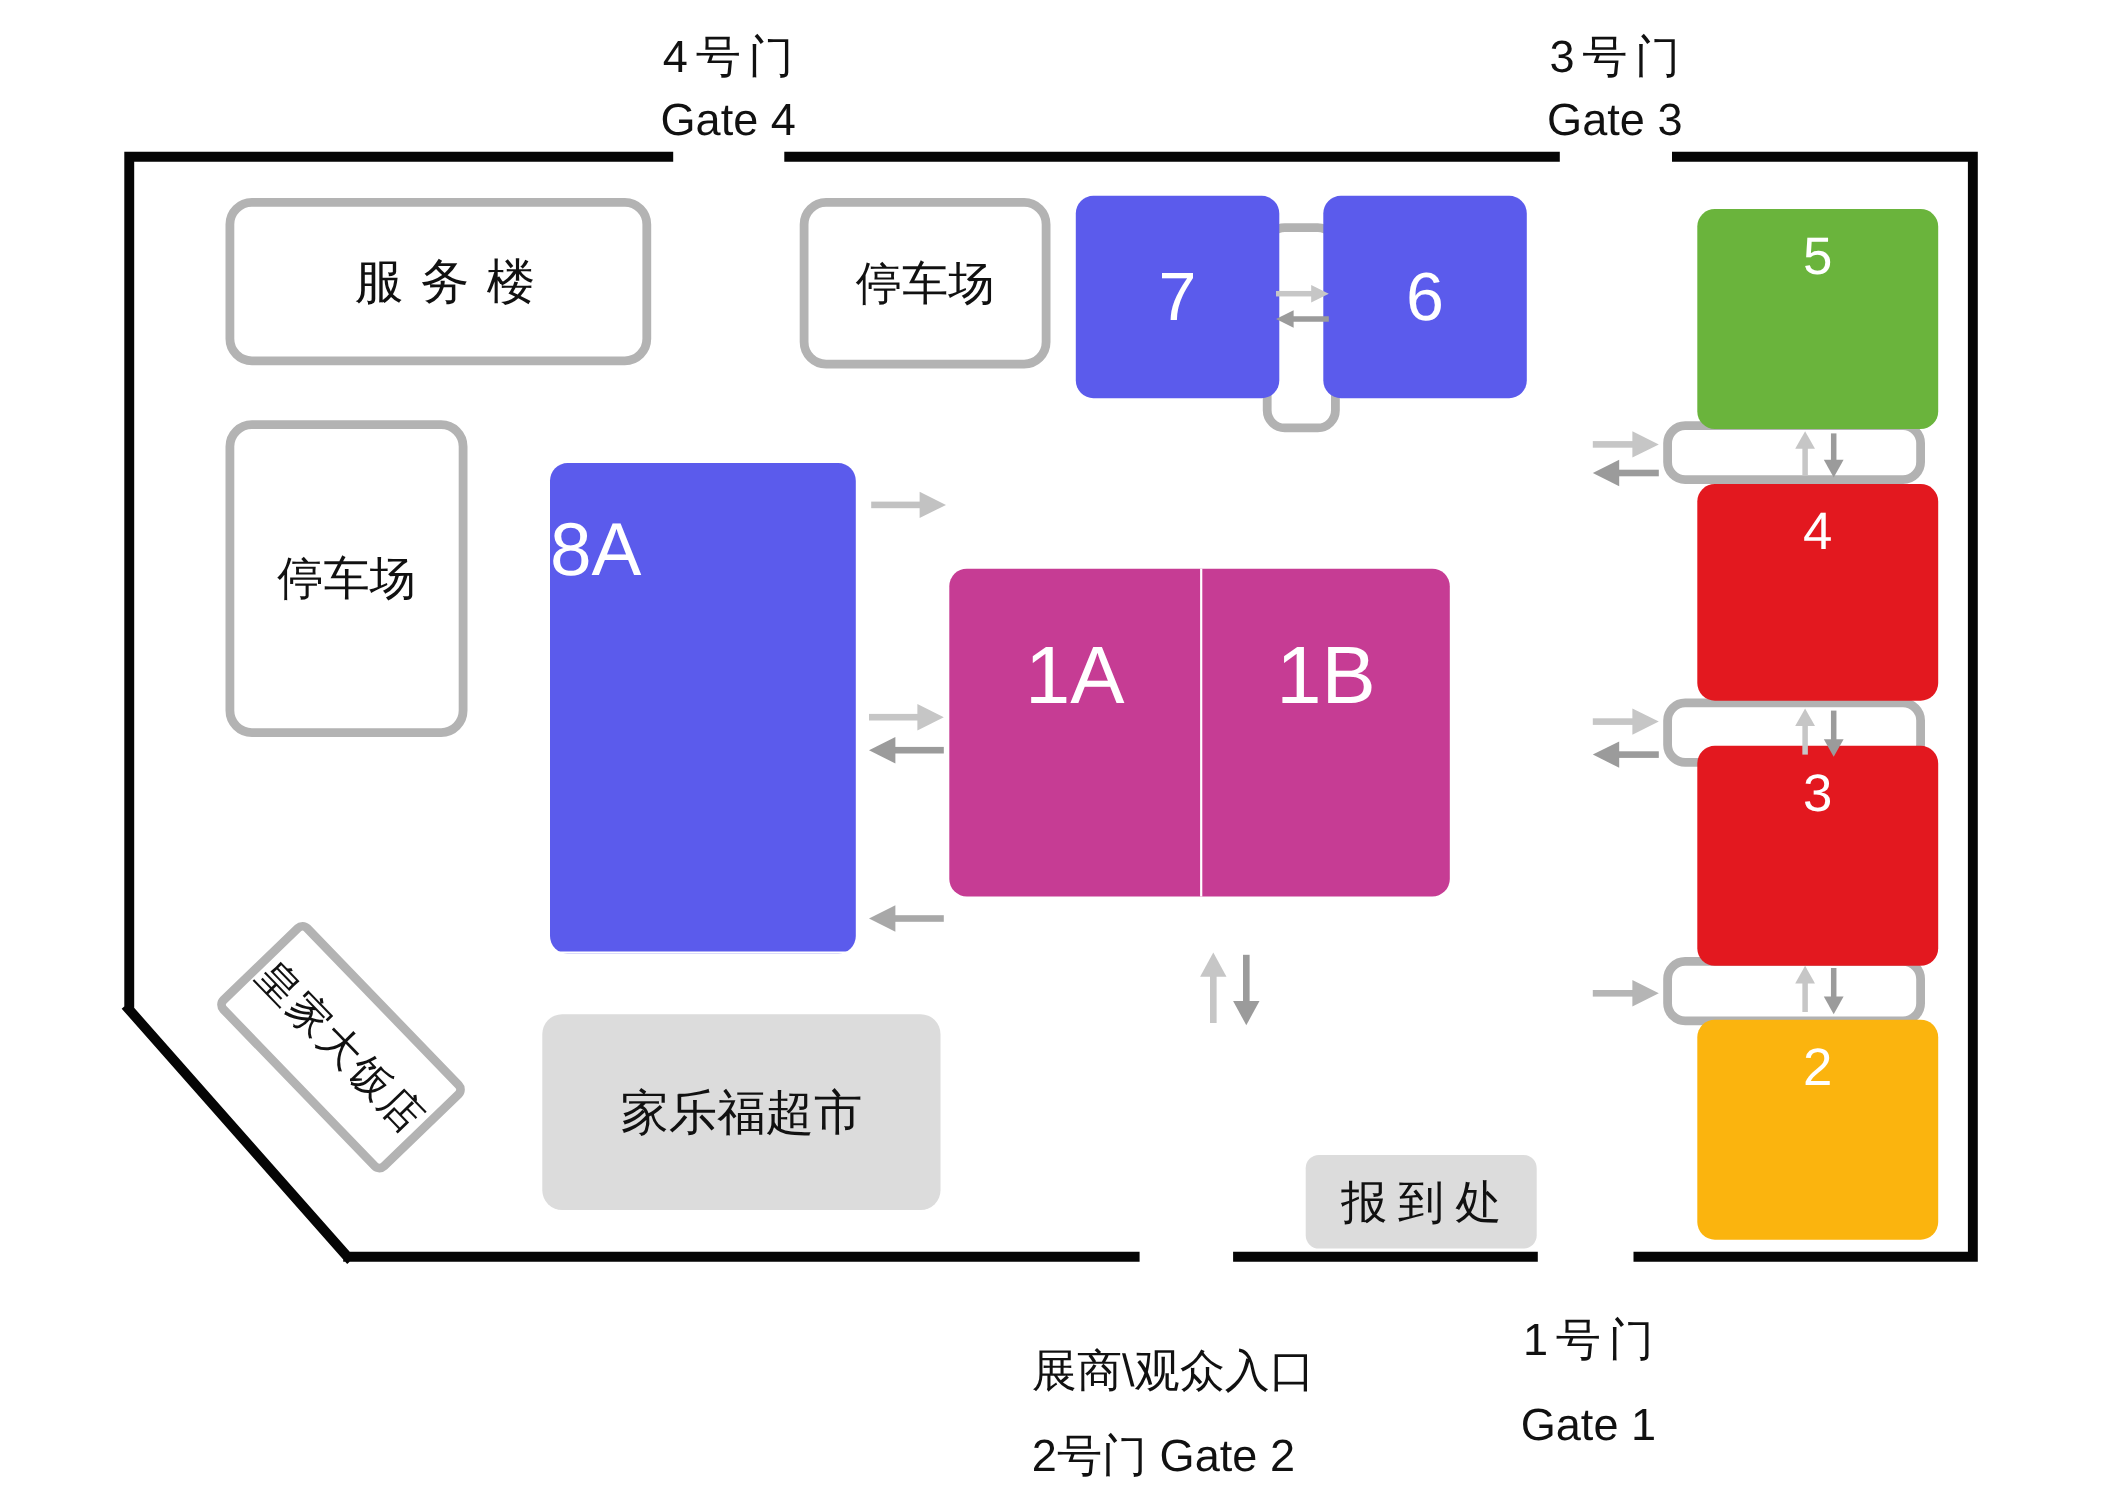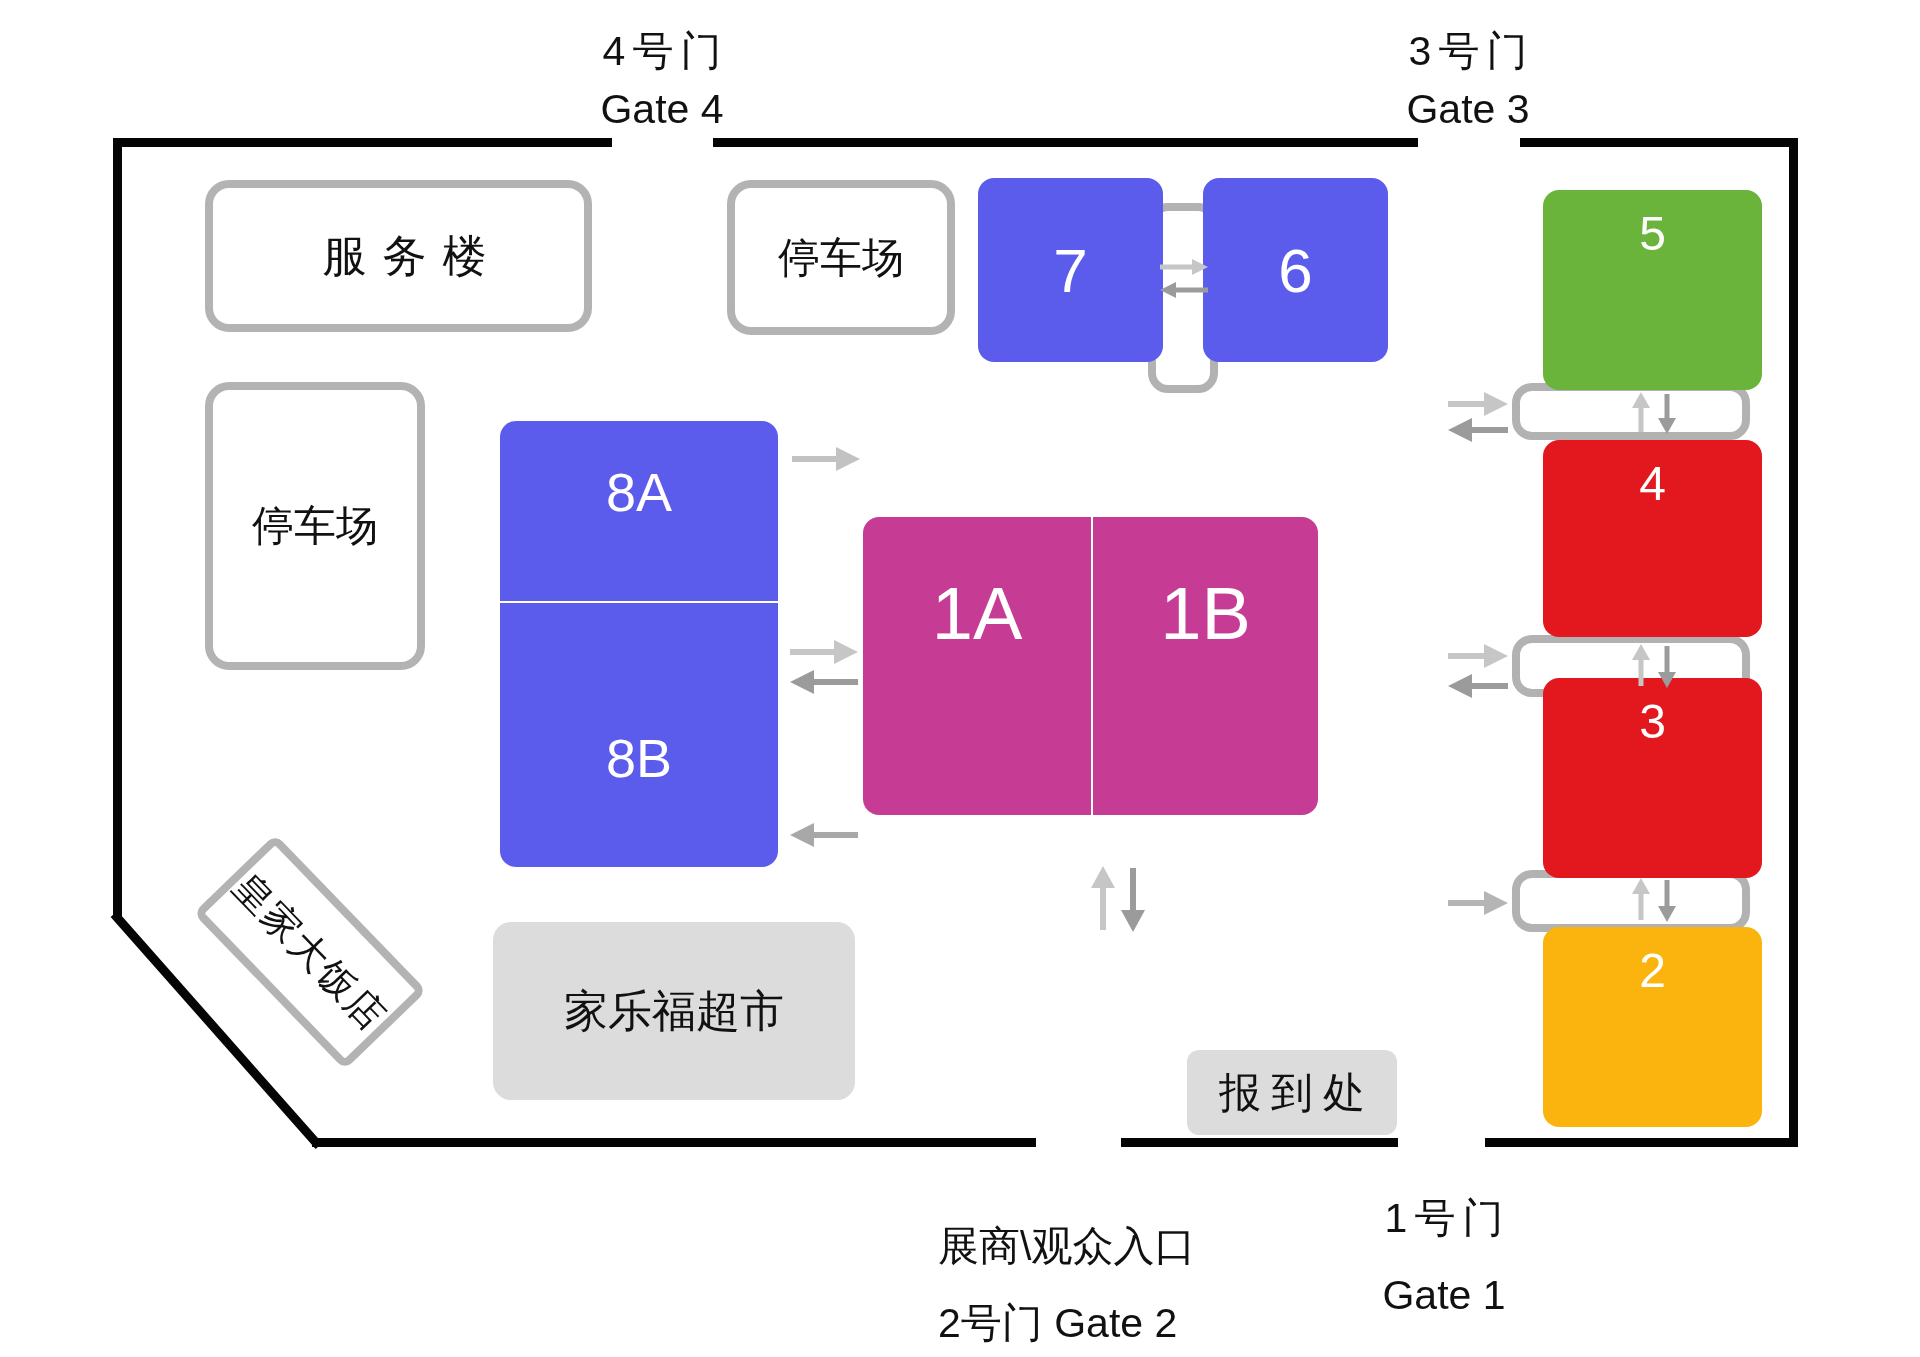--- a/index.html
+++ b/index.html
@@ -16,21 +16,21 @@
 
   
   .hall { position:absolute; color:#fff; border-radius:16px; display:flex; justify-content:center; }
   .hall.v-center { align-items:center; }
   .hall.v-top { align-items:flex-start; }
 
   .num-76 { font-size:62px; }
   .num-col { font-size:48px; padding-top:16px; }
 
   .hall8 { flex-direction:column; }
-  .hall8 .half { flex:1; display:flex; justify-content:center; font-size:54px; }
+  .hall8 .half { flex:1; display:flex; font-size:68px; }
   .hall8 .half-a { border-bottom:2px solid #fff; align-items:flex-start; padding-top:40px; }
   .hall8 .half-b { align-items:flex-start; padding-top:124px; }
 
   .hall1 { flex-direction:row; }
   .hall1 .col { display:flex; justify-content:center; font-size:74px; padding-top:54px; }
   .hall1 .col-a { width:230px; border-right:2px solid #fff; }
   .hall1 .col-b { flex:1; }
 
   
   .connector { position:absolute; background:#fff; border:8px solid #b2b2b2; border-radius:20px; }
@@ -66,23 +66,20 @@
   <div class="hall v-center num-76 z3" style="left: 978px; top: 178px; width: 185px; height: 184px; background-color: rgb(91, 91, 236);">
     <span>7</span>
   </div>
   <div class="hall v-center num-76 z3" style="left: 1203px; top: 178px; width: 185px; height: 184px; background-color: rgb(91, 91, 236);">
     <span>6</span>
   </div>
 
   <div class="hall hall8 z3" style="left: 500px; top: 421px; width: 278px; height: 446px; background-color: rgb(91, 91, 236);">
     <div class="half half-a">
       <span>8A</span>
-    </div>
-    <div class="half half-b">
-      <span>8B</span>
     </div>
   </div>
 
   <div class="hall hall1 z3" style="left: 863px; top: 517px; width: 455px; height: 298px; background-color: rgb(198, 60, 148);">
     <div class="col col-a">
       <span>1A</span>
     </div>
     <div class="col col-b">
       <span>1B</span>
     </div>

